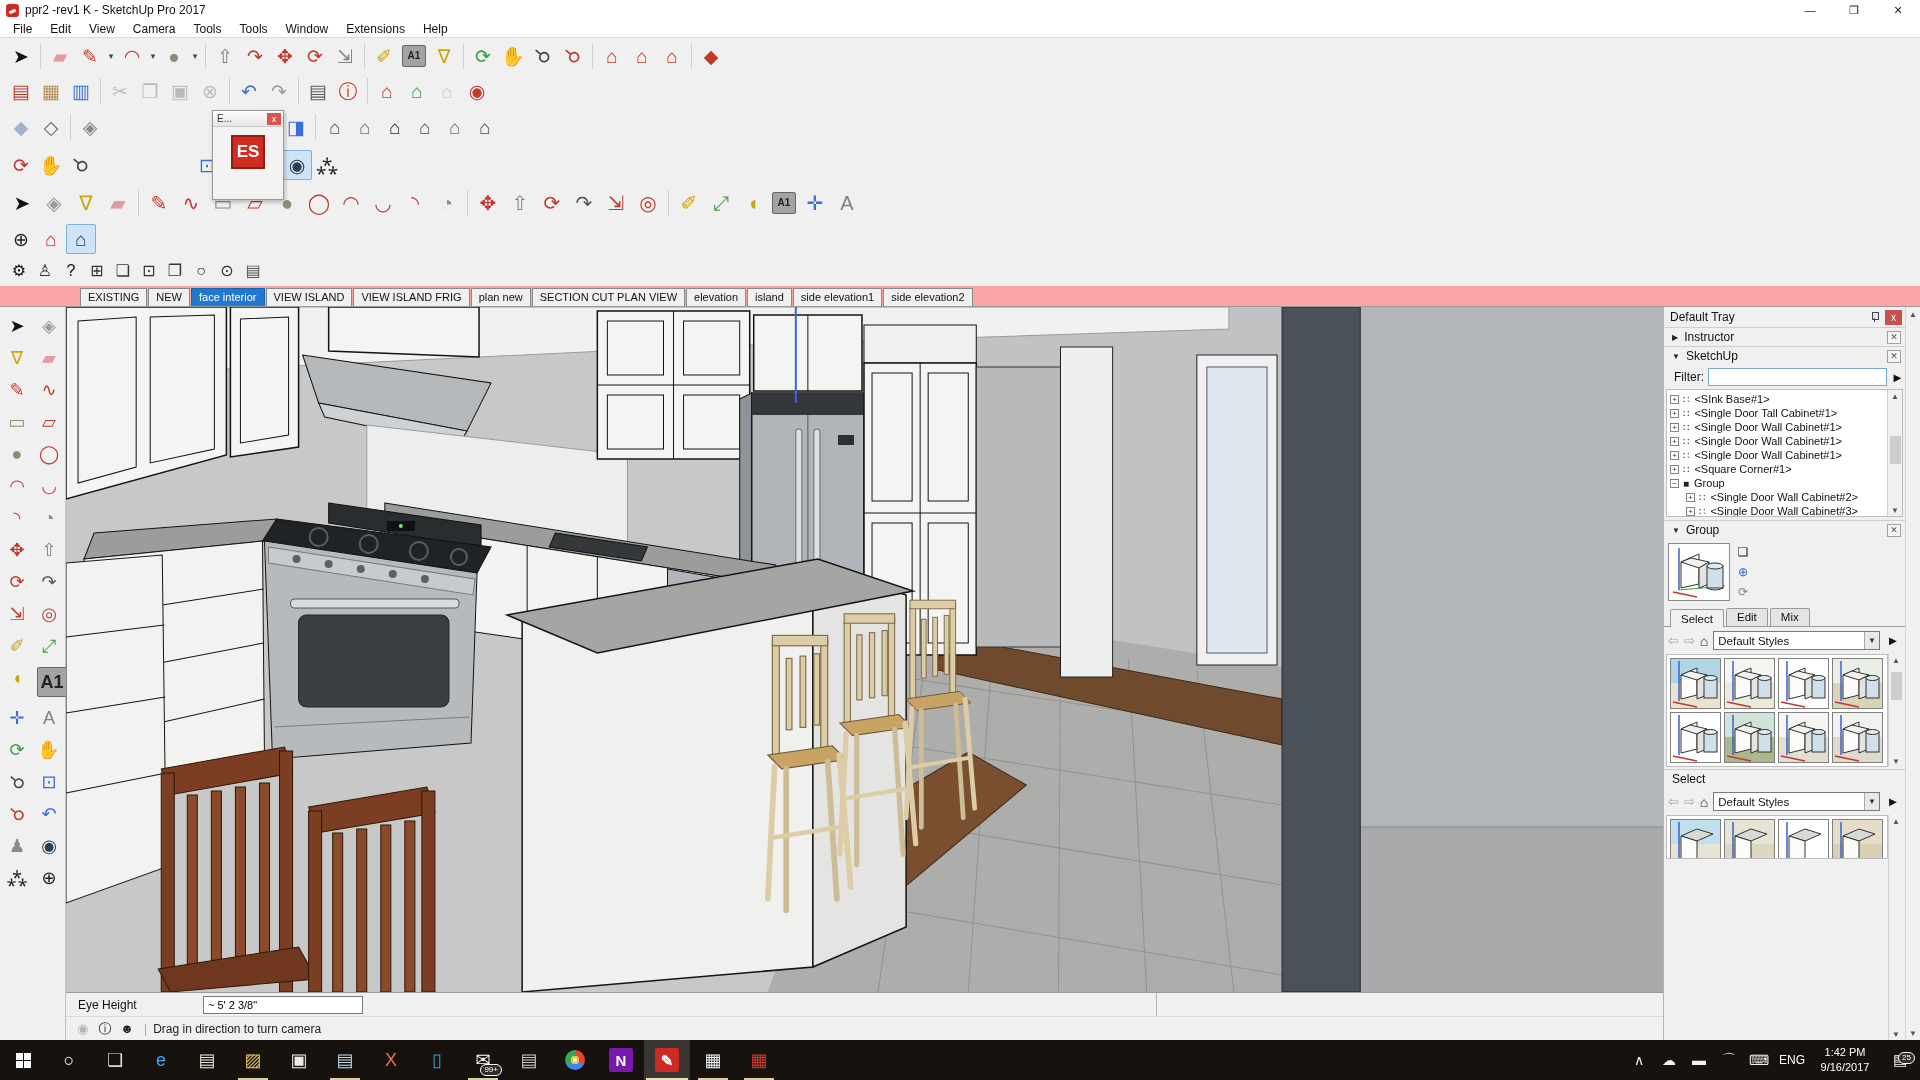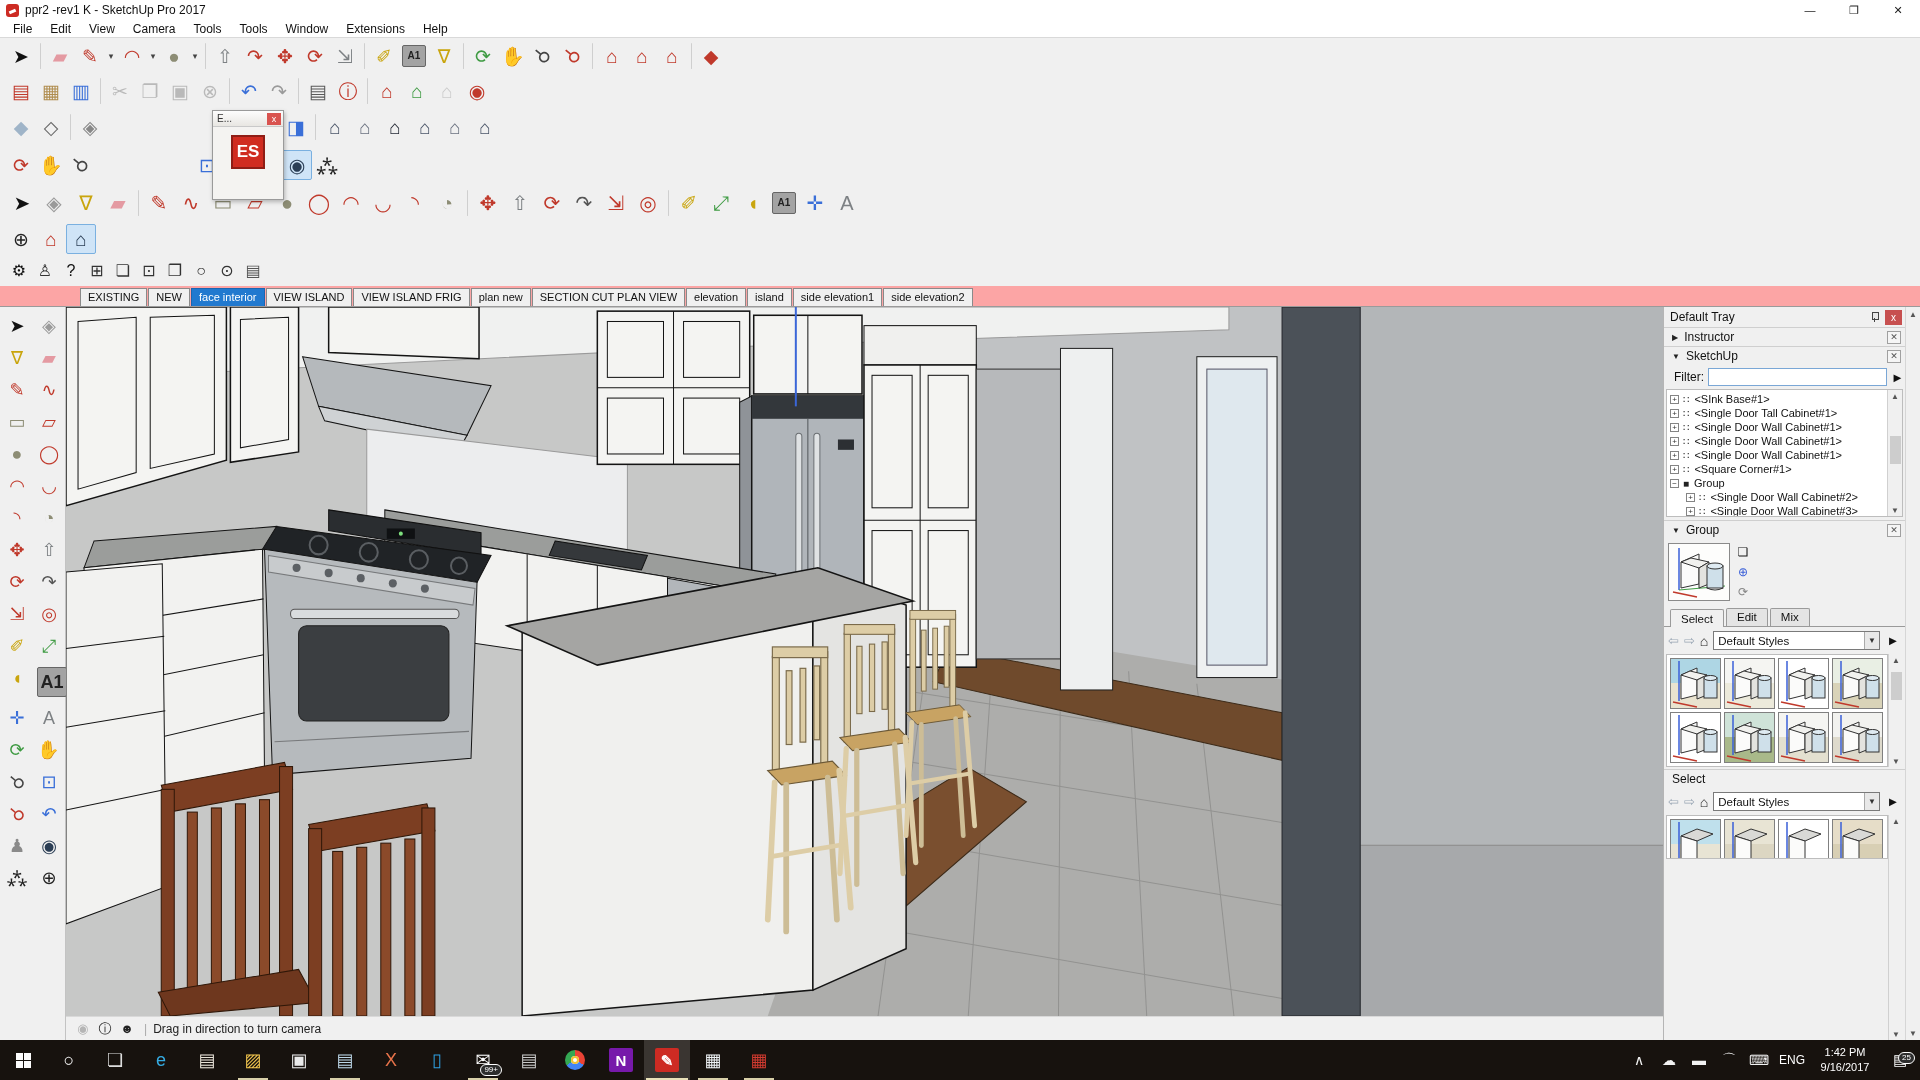--- a/index.html
+++ b/index.html
@@ -553,20 +553,25 @@
             <rect x="266" y="526" width="10" height="159" fill="#8b4a2a" stroke="#2f1708"></rect>
             <rect x="290" y="522" width="10" height="163" fill="#8b4a2a" stroke="#2f1708"></rect>
             <rect x="314" y="518" width="10" height="167" fill="#8b4a2a" stroke="#2f1708"></rect>
             <rect x="338" y="514" width="10" height="171" fill="#8b4a2a" stroke="#2f1708"></rect>
           </g>
 
           <line x1="728" y1="0" x2="728" y2="96" stroke="#3a66d8" stroke-width="2"></line>
         </svg>
       </div>
 
+      <div class="eyebar">
+        <span class="lbl">Eye Height</span>
+        <input value="~ 5' 2 3/8&quot;" style="">
+        <span class="panel-edge"></span>
+      </div>
 
       <div class="statusbar">
         <span style="width:6px"></span>
         <span class="sic-wrap" style="display:flex;align-items:center;">
 
         <span class="sic" style="color: rgb(181, 181, 181);">◉</span>
             <span class="sic" style="color: rgb(34, 34, 34);">ⓘ</span>
             <span class="sic" style="color: rgb(34, 34, 34);">☻</span>
           </span>
         <span class="div">|</span>

